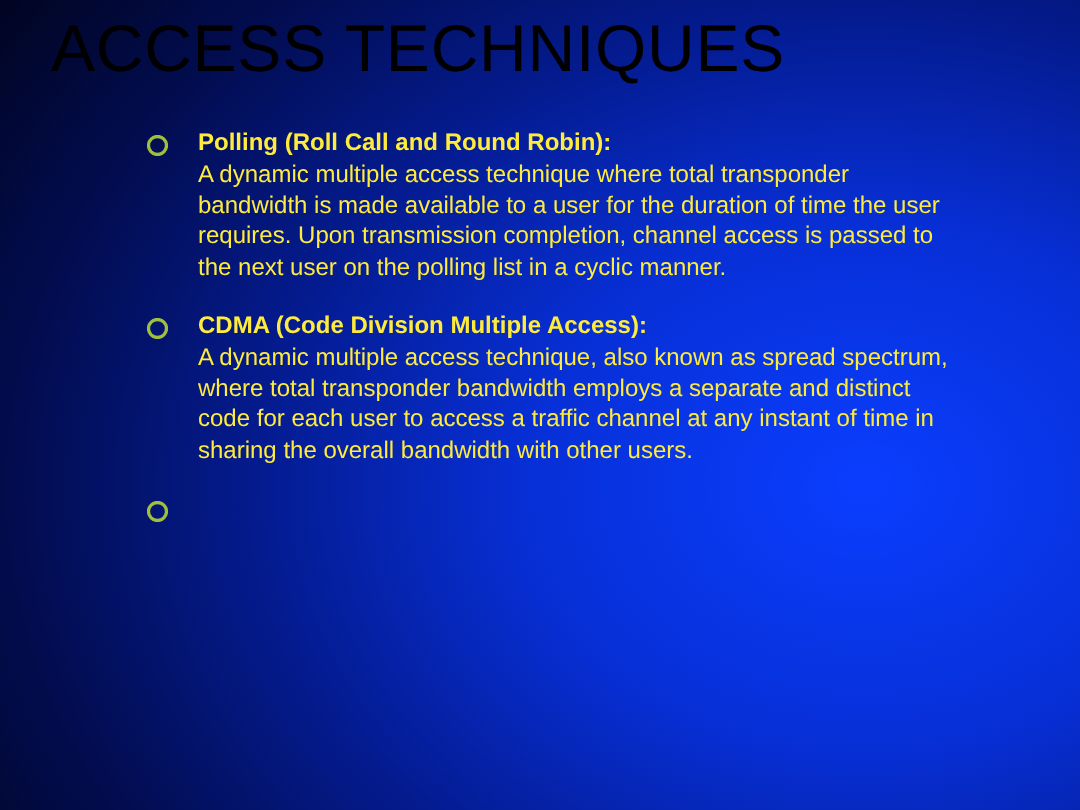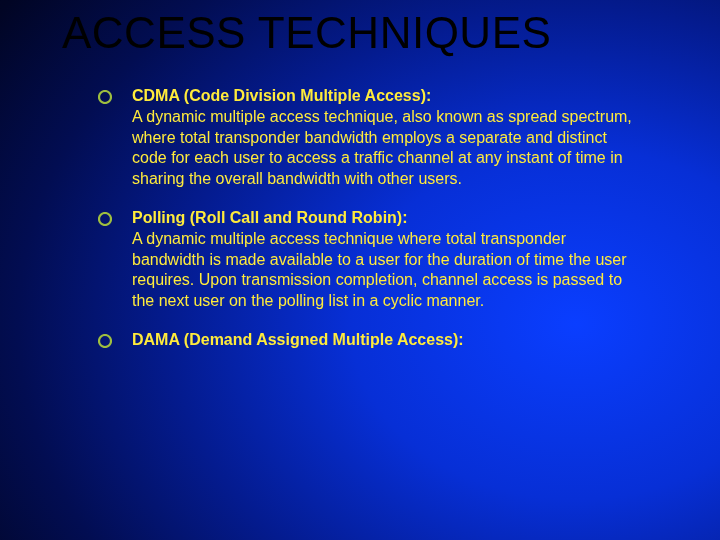--- a/index.html
+++ b/index.html
@@ -18,21 +18,20 @@
     box-sizing: border-box;
   }
   .title {
     position: absolute;
     top: 8px;
     left: 34px;
     font-size: 44px;
     font-weight: 400;
     color: #000000;
     letter-spacing: 0.5px;
-    margin-left: 28px;
   }
   .content {
     position: absolute;
     top: 86px;
     left: 132px;
     width: 510px;
     color: #ffeb3b;
     font-size: 16px;
     line-height: 1.3;
   }
@@ -65,37 +64,37 @@
 <div class="slide">
   <div class="title">ACCESS TECHNIQUES</div>
   <div class="content">
 
     <div class="block">
       <span class="bullet">
         <svg viewBox="0 0 14 14">
             <circle cx="7" cy="7" r="6" fill="none" stroke="#9fbf3f" stroke-width="2.2"></circle>
           </svg>
       </span>
+      <span class="heading">Polling (Roll Call and Round Robin):</span><br>
+      <span class="body">A dynamic multiple access technique where total transponder bandwidth is made available to a user for the duration of time the user requires. Upon transmission completion, channel access is passed to the next user on the polling list in a cyclic manner.</span>
+    </div>
+
+    <div class="block">
+      <span class="bullet">
+        <svg viewBox="0 0 14 14">
+            <circle cx="7" cy="7" r="6" fill="none" stroke="#9fbf3f" stroke-width="2.2"></circle>
+          </svg>
+      </span>
       <span class="heading">CDMA (Code Division Multiple Access):</span><br>
       <span class="body">A dynamic multiple access technique, also known as spread spectrum, where total transponder bandwidth employs a separate and distinct code for each user to access a traffic channel at any instant of time in sharing the overall bandwidth with other users.</span>
     </div>
 
     <div class="block">
       <span class="bullet">
         <svg viewBox="0 0 14 14">
             <circle cx="7" cy="7" r="6" fill="none" stroke="#9fbf3f" stroke-width="2.2"></circle>
           </svg>
       </span>
-      <span class="heading">Polling (Roll Call and Round Robin):</span><br>
-      <span class="body">A dynamic multiple access technique where total transponder bandwidth is made available to a user for the duration of time the user requires. Upon transmission completion, channel access is passed to the next user on the polling list in a cyclic manner.</span>
-    </div>
-
-    <div class="block">
-      <span class="bullet">
-        <svg viewBox="0 0 14 14">
-            <circle cx="7" cy="7" r="6" fill="none" stroke="#9fbf3f" stroke-width="2.2"></circle>
-          </svg>
-      </span>
-      <span class="heading">DAMA (Demand Assigned Multiple Access):</span><br>
+      <br>
     </div>
 
   </div>
 </div>
 
 </body></html>

